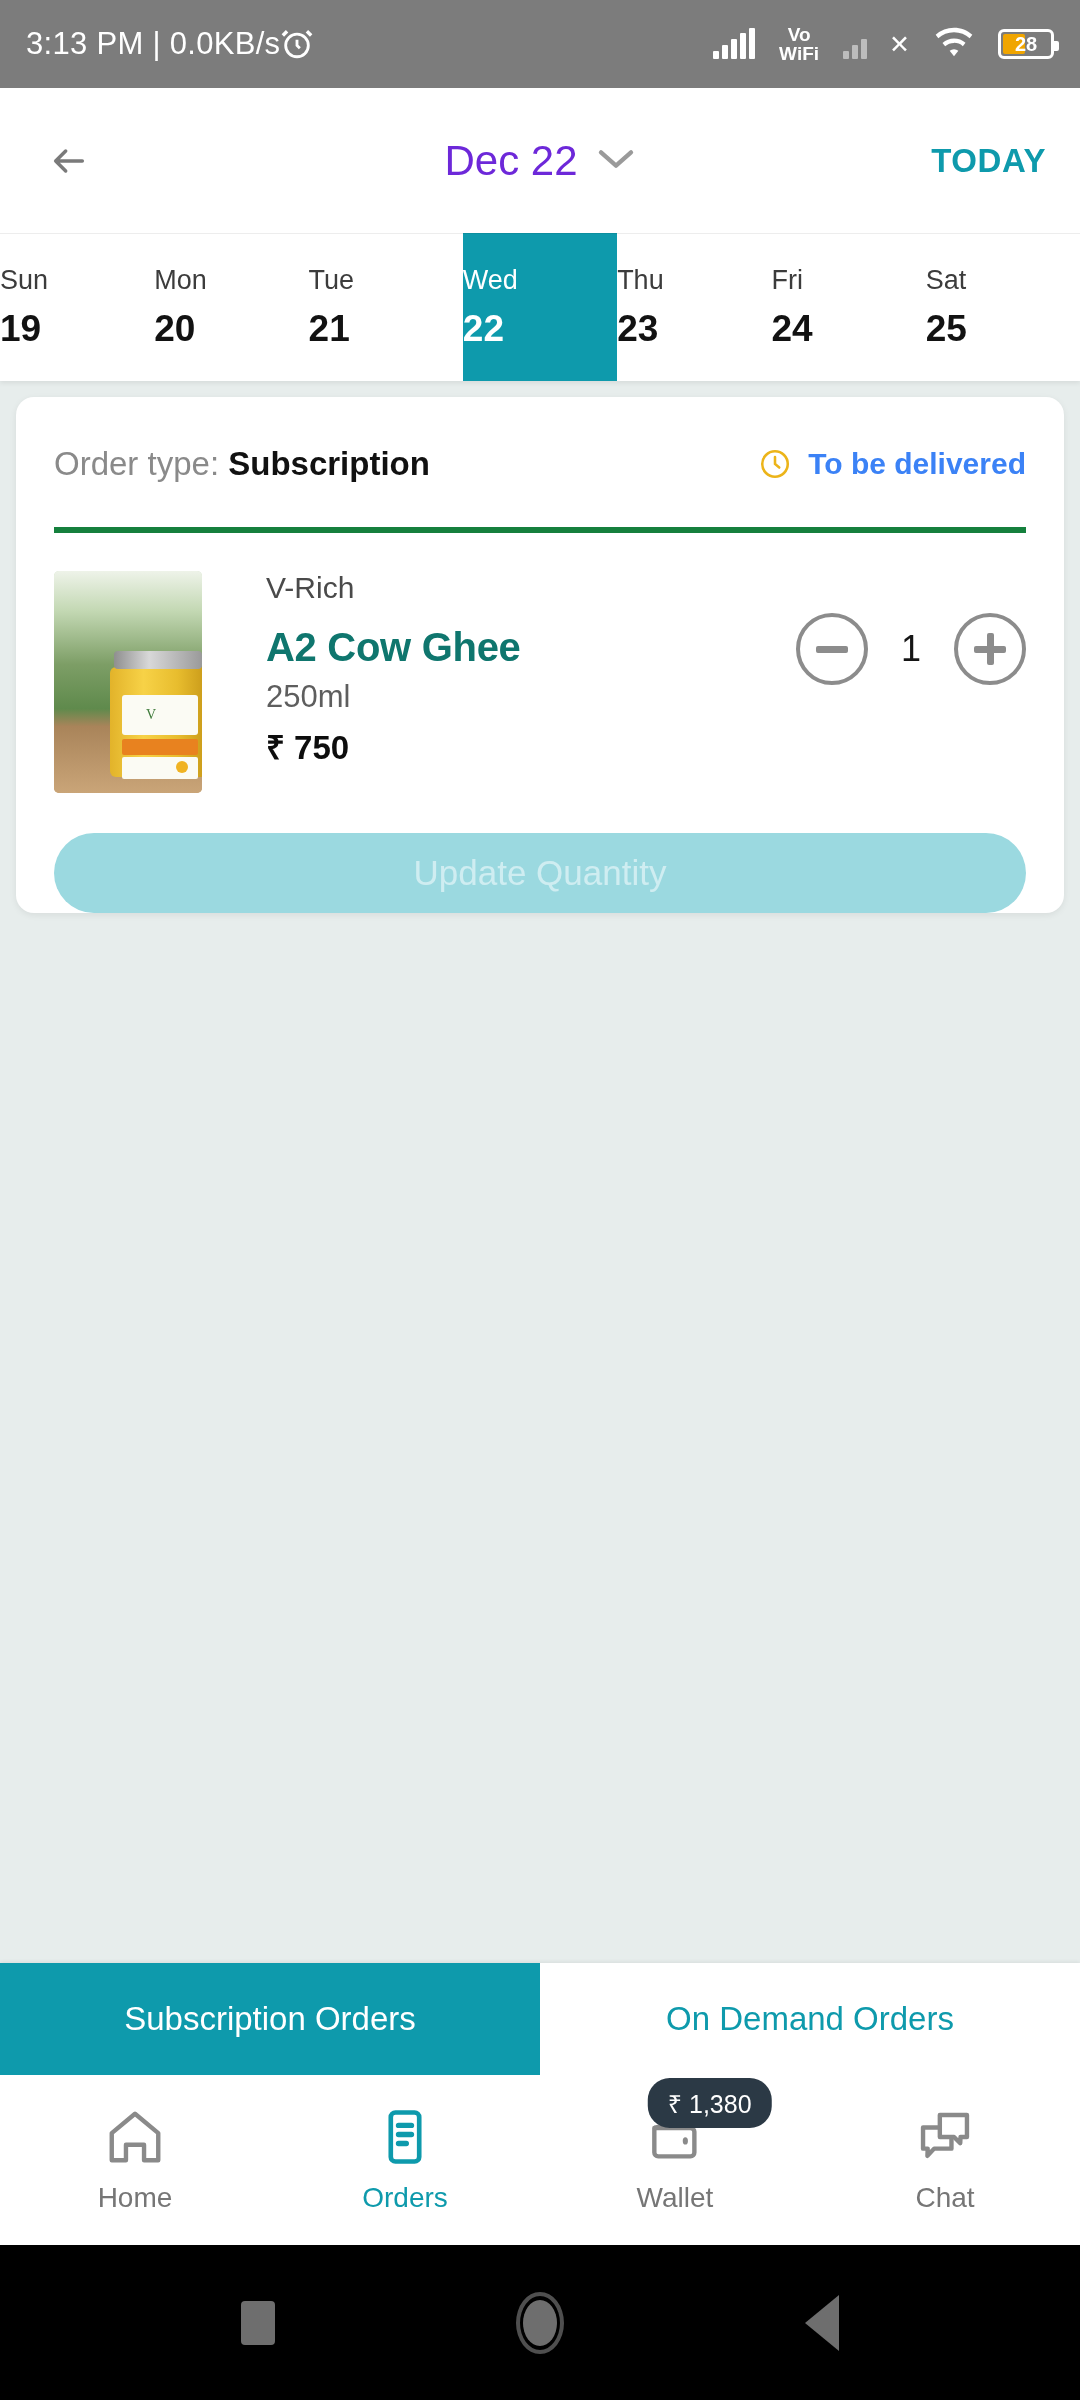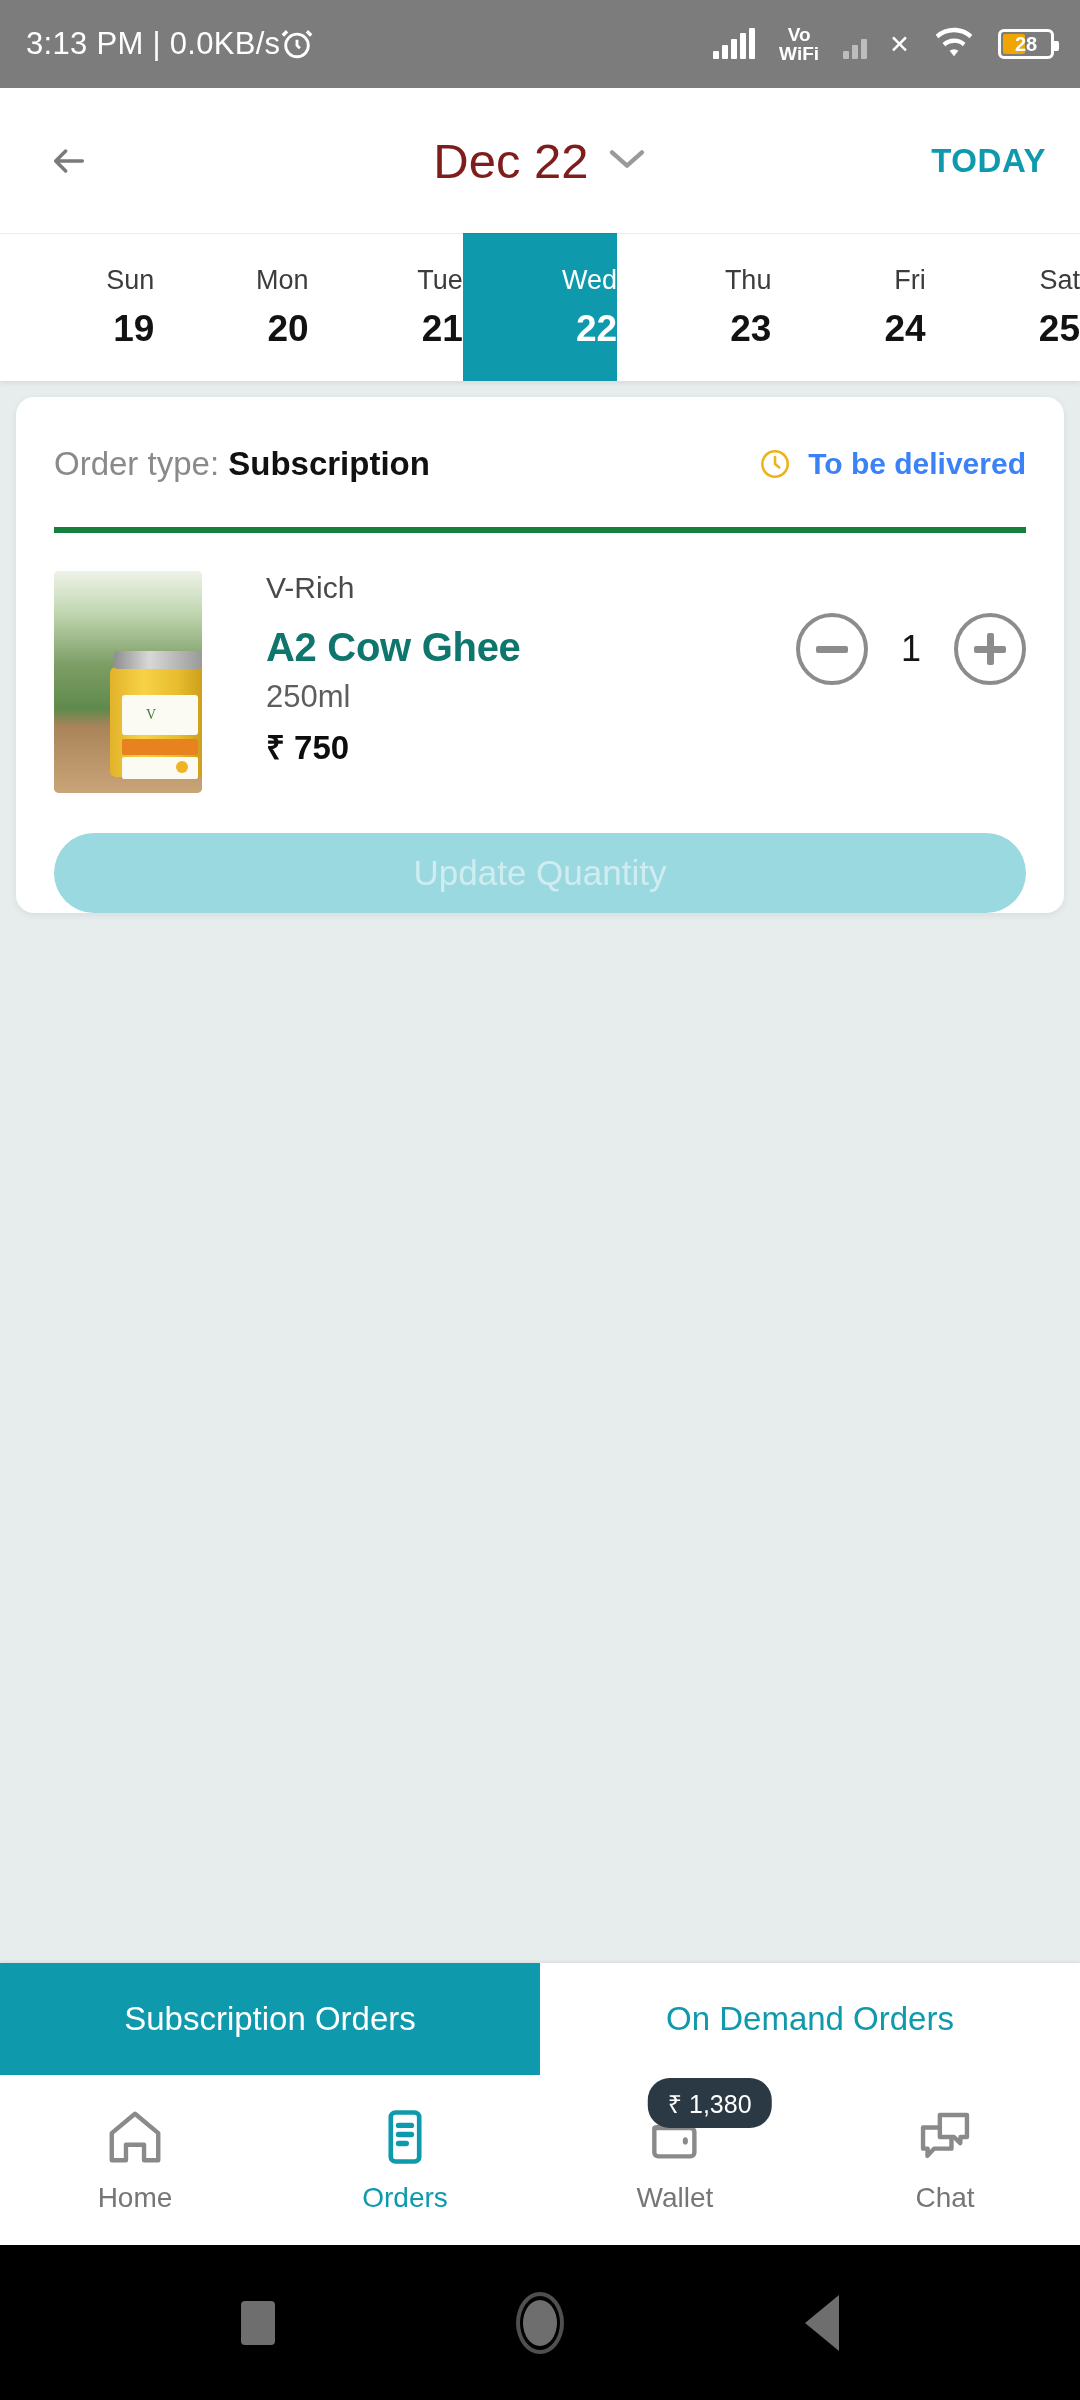--- a/index.html
+++ b/index.html
@@ -41,31 +41,31 @@
     height: 145px; background: #fff; flex: none;
     display: flex; align-items: center; padding: 0 34px;
     box-shadow: 0 1px 0 rgba(0,0,0,.07);
     position: relative; z-index: 3;
   }
   .back-btn { width: 70px; height: 70px; display: flex; align-items: center; justify-content: center; }
   .appbar-center {
     position: absolute; left: 0; right: 0; display: flex; align-items: center;
     justify-content: center; gap: 18px; pointer-events: none;
   }
-  .appbar-title { font-size: 49px; color: #7f1d1d; pointer-events: auto; }
+  .appbar-title { font-size: 42px; color: #6d28d9; pointer-events: auto; }
   .chev { pointer-events: auto; }
   .today-btn { margin-left: auto; font-size: 33px; font-weight: 700; color: #0E9AAC; letter-spacing: .6px; }
 
   
   .weekstrip {
     background: #fff; flex: none; display: flex; height: 148px;
     box-shadow: 0 2px 5px rgba(0,0,0,.08); position: relative; z-index: 2;
   }
   .day {
-    flex: 1; display: flex; flex-direction: column; align-items: flex-end;
+    flex: 1; display: flex; flex-direction: column; align-items: flex-start;
     justify-content: center; gap: 12px;
   }
   .day .dow { font-size: 27px; color: #3C3C3C; }
   .day .dnum { font-size: 37px; font-weight: 700; color: #121212; }
   .day.active { background: #0E9AAC; }
   .day.active .dow, .day.active .dnum { color: #fff; }
 
   
   .content { flex: 1; background: #E7EDEC; padding: 16px 16px 0; overflow: hidden; }
   .order-card {

